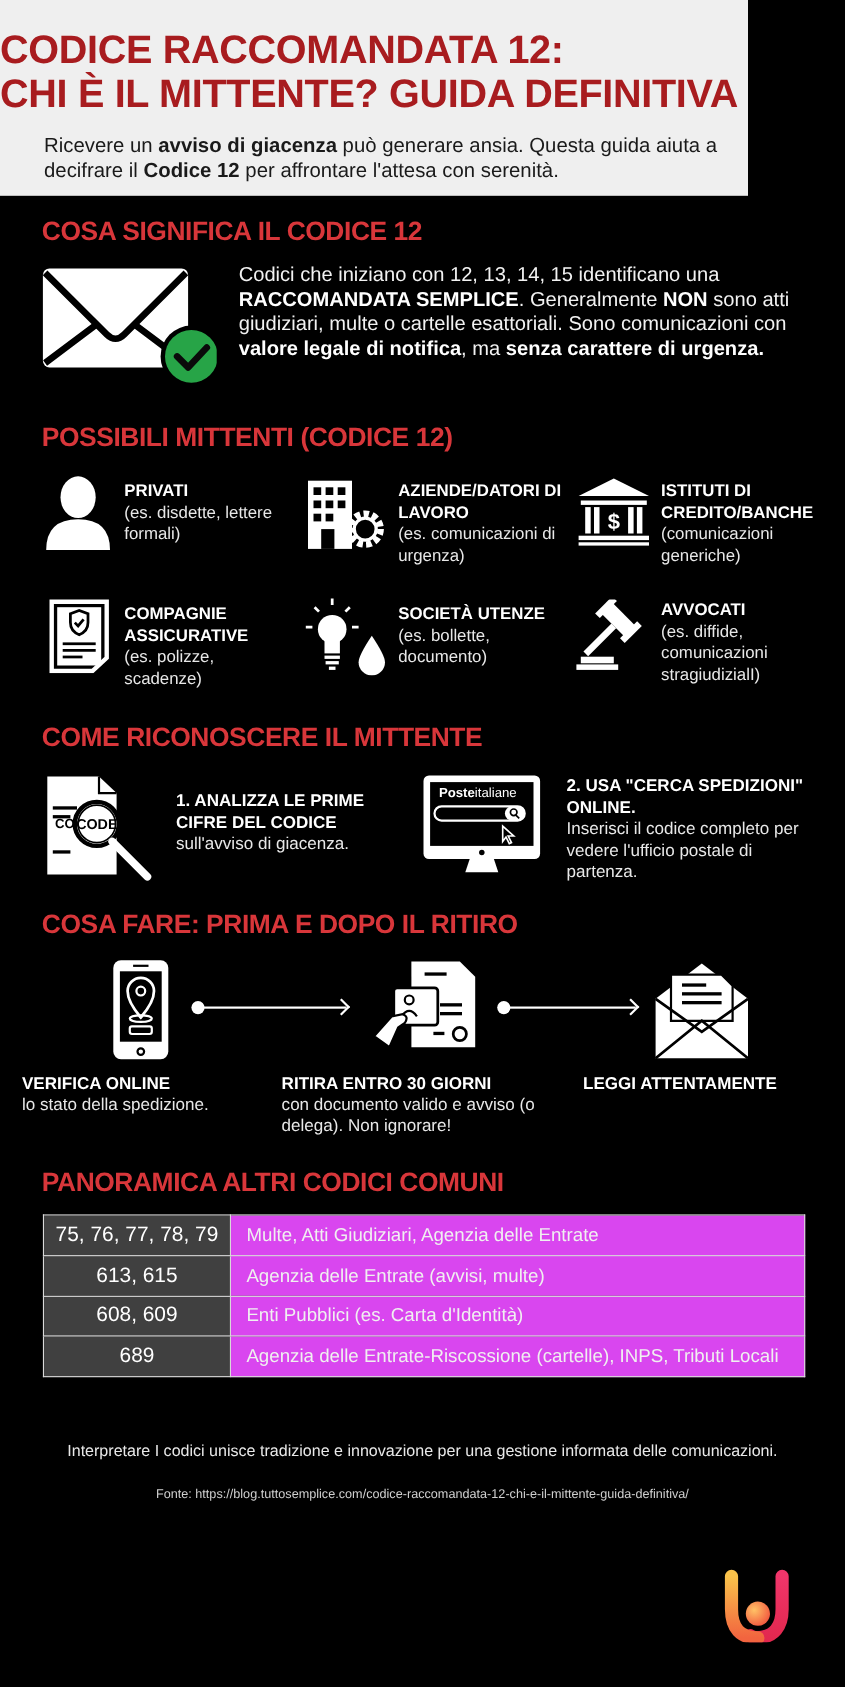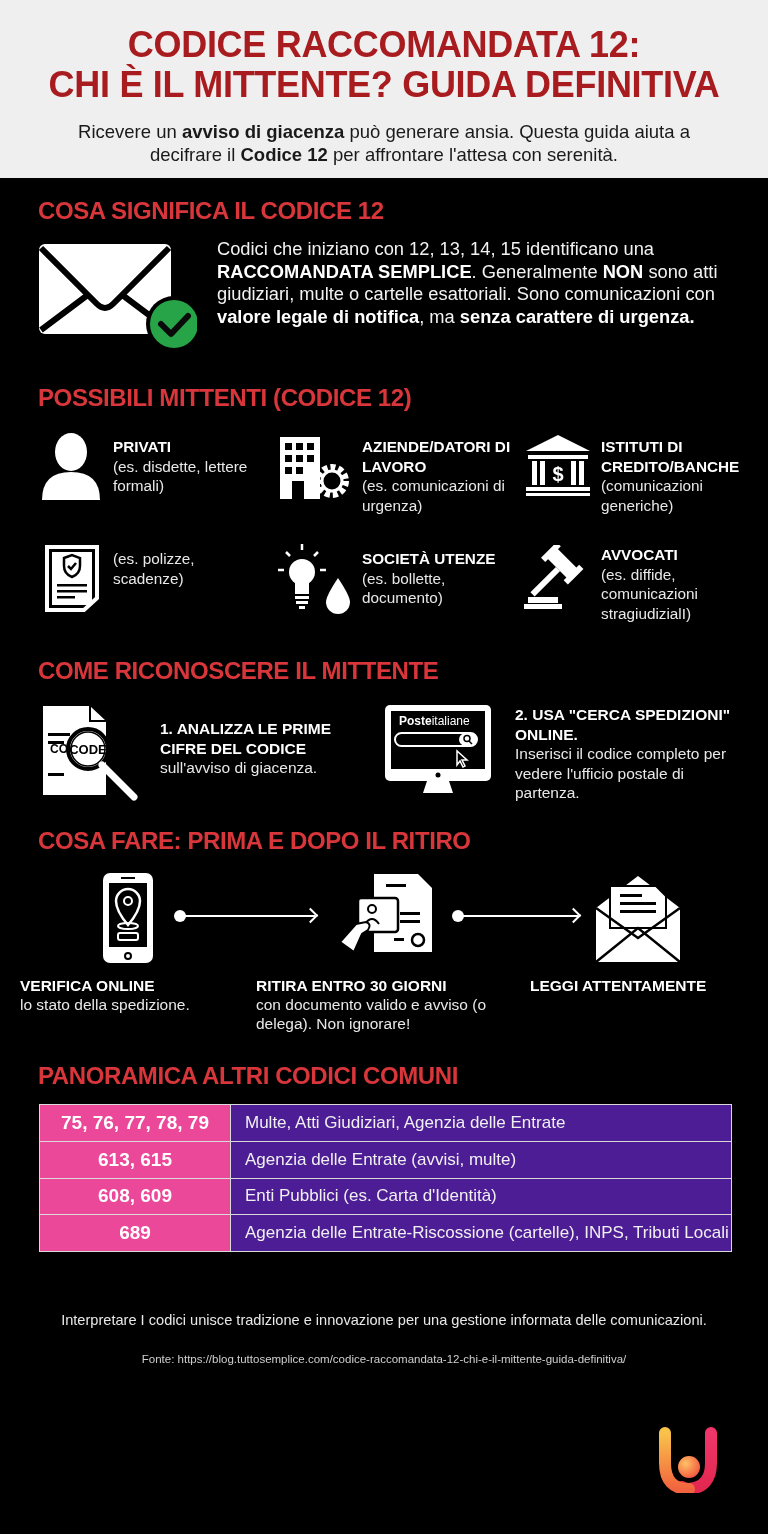--- a/index.html
+++ b/index.html
@@ -1,19 +1,19 @@
 <!DOCTYPE html>
 <html><head>
 <meta charset="utf-8">
 <style>
   * { box-sizing: border-box; margin: 0; padding: 0; }
   html, body { width: 768px; height: 1534px; background: #000; overflow: hidden; }
   body { font-family: "Liberation Sans", "DejaVu Sans", sans-serif; color: #fff; position: relative; }
 
-  .header { position: absolute; left: 0; top: 0; width: 768px; height: 178px; background: #efefef; text-align: center; }
+  .header { position: absolute; left: 0; top: 0; width: 680px; height: 178px; background: #efefef; }
   .title { position: absolute; left: 0; width: 768px; top: 25px; color: #a81c1f; font-weight: 700; font-size: 36px; line-height: 40px; letter-spacing: -0.3px; }
   .subtitle { position: absolute; left: 40px; width: 688px; top: 120px; color: #1a1a1a; font-size: 18.5px; line-height: 23px; }
   .subtitle b { font-weight: 700; }
 
   .h2 { position: absolute; left: 38px; color: #d8363a; font-weight: 700; font-size: 24px; line-height: 32px; letter-spacing: -0.4px; }
 
   .p1 { position: absolute; left: 217px; top: 238px; width: 520px; font-size: 18.3px; line-height: 22.5px; color: #f2f2f2; }
   .p1 b { font-weight: 700; color: #fff; }
 
   .icon { position: absolute; }
@@ -25,22 +25,22 @@
 
   .flow { position: absolute; text-align: left; font-size: 15.5px; line-height: 19px; color: #e8e8e8; }
   .flow .t { font-weight: 700; color: #fff; display: block; }
 
   .arrow { position: absolute; height: 2px; background: #fff; }
   .arrow::before { content: ""; position: absolute; left: -6px; top: -5px; width: 12px; height: 12px; border-radius: 50%; background: #fff; }
   .arrow::after { content: ""; position: absolute; right: -1px; top: -5px; width: 9px; height: 9px; border-right: 2px solid #fff; border-top: 2px solid #fff; transform: rotate(45deg); }
 
   table.codes { position: absolute; left: 39px; top: 1104px; width: 693px; border-collapse: collapse; }
   table.codes td { border: 1.5px solid #d9d9d9; height: 36.8px; font-size: 17px; }
-  table.codes td.code { width: 191px; background: #ec4899; text-align: center; font-weight: 700; font-size: 19px; color: #fff; }
-  table.codes td.desc { background: #4c1d95; padding-left: 14px; color: #f0f0f0; }
+  table.codes td.code { width: 170px; background: #404040; text-align: center; font-weight: 400; font-size: 19px; color: #fff; }
+  table.codes td.desc { background: #d946ef; padding-left: 14px; color: #f0f0f0; }
 
   .closing { position: absolute; left: 0; width: 768px; top: 1312px; text-align: center; font-size: 14.6px; color: #e8e8e8; }
   .source { position: absolute; left: 0; width: 768px; top: 1353px; text-align: center; font-size: 11.5px; color: #cfcfcf; }
 
   .logo { position: absolute; left: 655px; top: 1425px; width: 66px; height: 68px; }
 </style>
 </head>
 <body>
 
 <div class="header">
@@ -103,21 +103,21 @@
 
 <svg class="icon" style="left:44px;top:544px" width="56" height="68" viewBox="0 0 56 68">
   <path d="M3 3 H53 V54 L40 66 H3 Z" fill="none" stroke="#fff" stroke-width="4"></path>
   <rect x="8" y="8" width="40" height="53" fill="#fff"></rect>
   <path d="M20 14 L28 11 L36 14 V22 Q36 30 28 33 Q20 30 20 22 Z" fill="none" stroke="#000" stroke-width="2.5"></path>
   <path d="M24 22 L27 25 L32 19" stroke="#000" stroke-width="2.5" fill="none"></path>
   <rect x="13" y="40" width="30" height="2.5" fill="#000"></rect>
     <rect x="13" y="46" width="30" height="2.5" fill="#000"></rect>
     <rect x="13" y="52" width="18" height="2.5" fill="#000"></rect>
 </svg>
-<div class="sender" style="left:113px;top:549px;width:150px"><span>(es. polizze, scadenze)</span></div>
+<div class="sender" style="left:113px;top:549px;width:150px"><span class="t">COMPAGNIE ASSICURATIVE</span><span>(es. polizze, scadenze)</span></div>
 
 <svg class="icon" style="left:276px;top:542px" width="78" height="72" viewBox="0 0 78 72">
   <g stroke="#fff" stroke-width="2.5">
       <line x1="26" y1="2" x2="26" y2="8"></line>
       <line x1="10" y1="10" x2="14" y2="14"></line>
       <line x1="42" y1="10" x2="38" y2="14"></line>
       <line x1="2" y1="28" x2="8" y2="28"></line>
       <line x1="44" y1="28" x2="50" y2="28"></line>
     </g>
   <circle cx="26" cy="30" r="13" fill="#fff"></circle>

